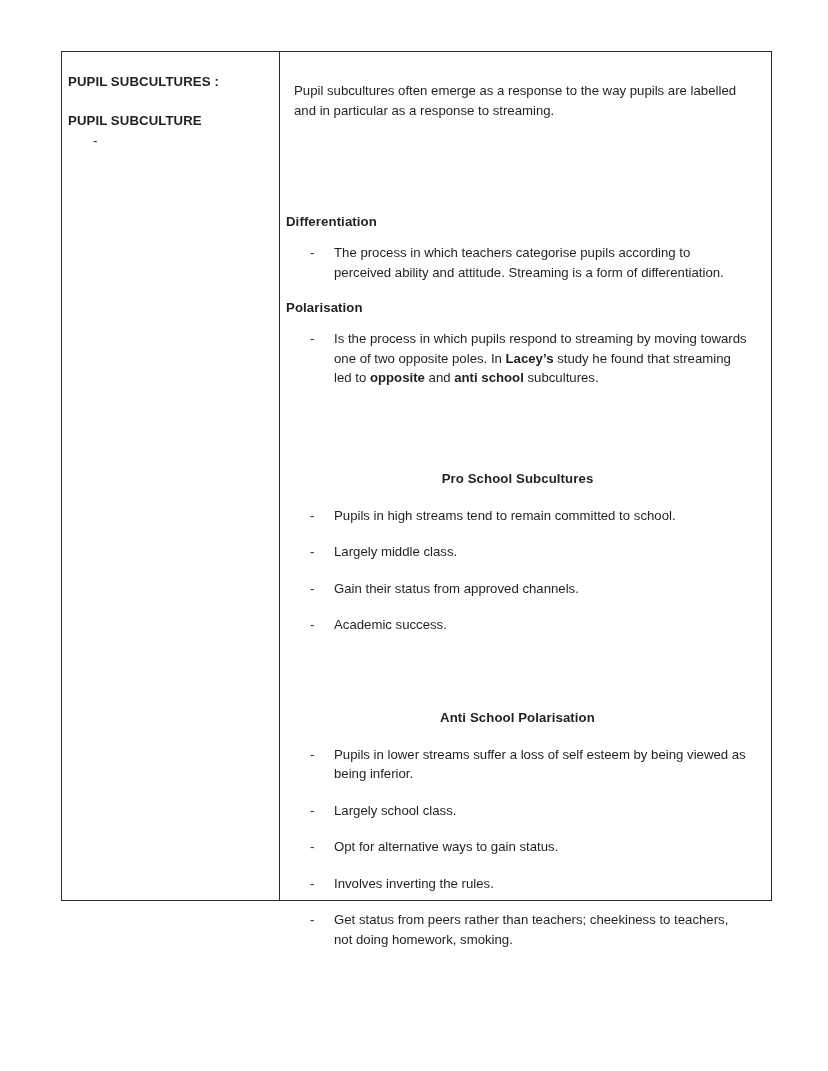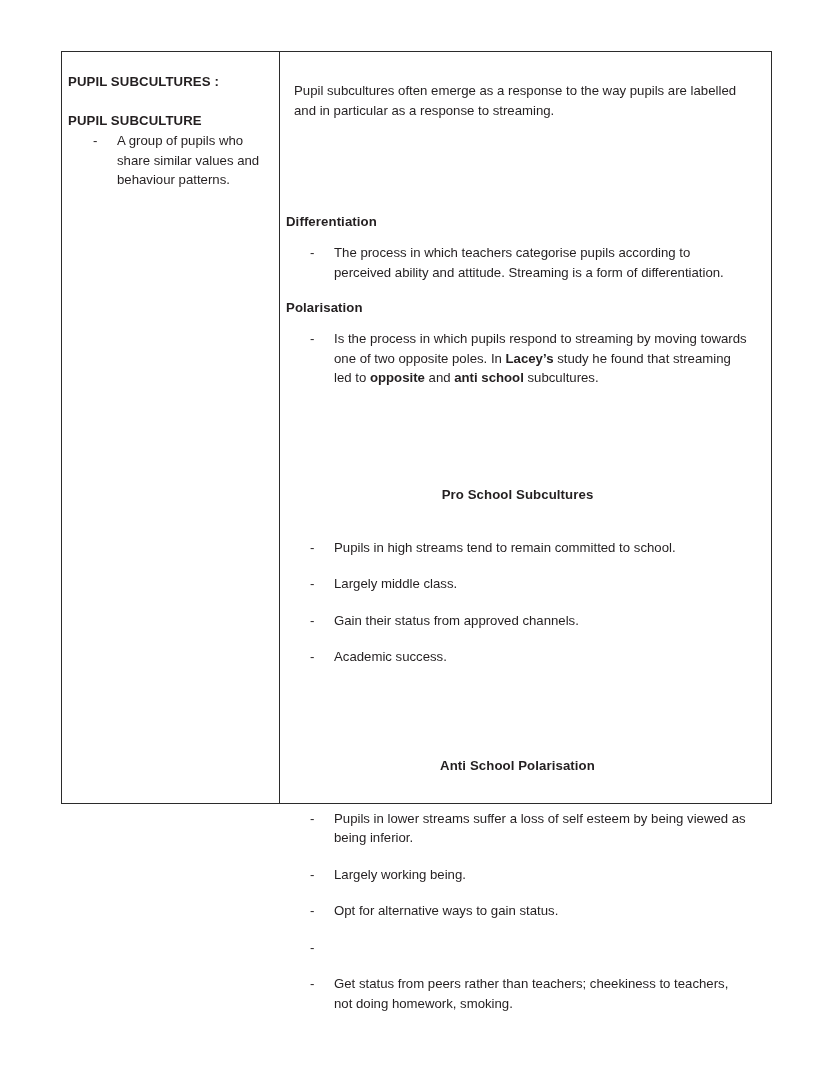--- a/index.html
+++ b/index.html
@@ -25,21 +25,21 @@
     background: #ffffff;
     overflow: hidden;
   }
 
   
   .doc-table {
     position: absolute;
     left: 61px;
     top: 51px;
     width: 711px;
-    height: 753px;
+    height: 850px;
     box-sizing: border-box;
     border: 1.4px solid #2b2b2b;
     display: flex;
     align-items: stretch;
     background: #ffffff;
   }
 
   .col-left {
     box-sizing: border-box;
     width: 218px;
@@ -64,21 +64,21 @@
   }
   .para {
     font-size: 13.2px;
     line-height: 19.5px;
     margin: 8px;
   }
   .center-head {
     font-size: 13.2px;
     font-weight: bold;
     line-height: 18px;
-    margin: 16px;
+    margin: 0;
     text-align: center;
     letter-spacing: 0.1px;
   }
 
   
   .bullet {
     display: flex;
     align-items: flex-start;
     font-size: 13.2px;
     line-height: 19.5px;
@@ -122,21 +122,20 @@
   <div class="doc-table">
 
     <div class="col-left">
 
       <p class="h-bold lc-title">PUPIL SUBCULTURES :</p>
 
       <p class="h-bold lc-sub">PUPIL SUBCULTURE</p>
 
       <div class="bullet">
         <span class="dash">-</span>
-        <span class="btext">A group of pupils who share similar values and behaviour patterns.</span>
       </div>
 
     </div>
 
     <div class="col-right">
 
       <p class="para">Pupil subcultures often emerge as a response to the way pupils are labelled and in particular as a response to streaming.</p>
 
       <div class="sp-intro"></div>
 
@@ -199,32 +198,33 @@
       <div class="sp-pro-gap"></div>
 
       <div class="bullet">
         <span class="dash">-</span>
         <span class="btext">Pupils in lower streams suffer a loss of self esteem by being viewed as being inferior.</span>
       </div>
       <div class="sp-li"></div>
 
       <div class="bullet">
         <span class="dash">-</span>
-        <span class="btext">Largely working being.</span>
+        <span class="btext">Largely school class.</span>
       </div>
       <div class="sp-li"></div>
 
       <div class="bullet">
         <span class="dash">-</span>
         <span class="btext">Opt for alternative ways to gain status.</span>
       </div>
       <div class="sp-li"></div>
 
       <div class="bullet">
         <span class="dash">-</span>
+        <span class="btext">Involves inverting the rules.</span>
       </div>
       <div class="sp-li"></div>
 
       <div class="bullet">
         <span class="dash">-</span>
         <span class="btext">Get status from peers rather than teachers;  cheekiness to teachers, not doing homework, smoking.</span>
       </div>
 
     </div>
   </div>

